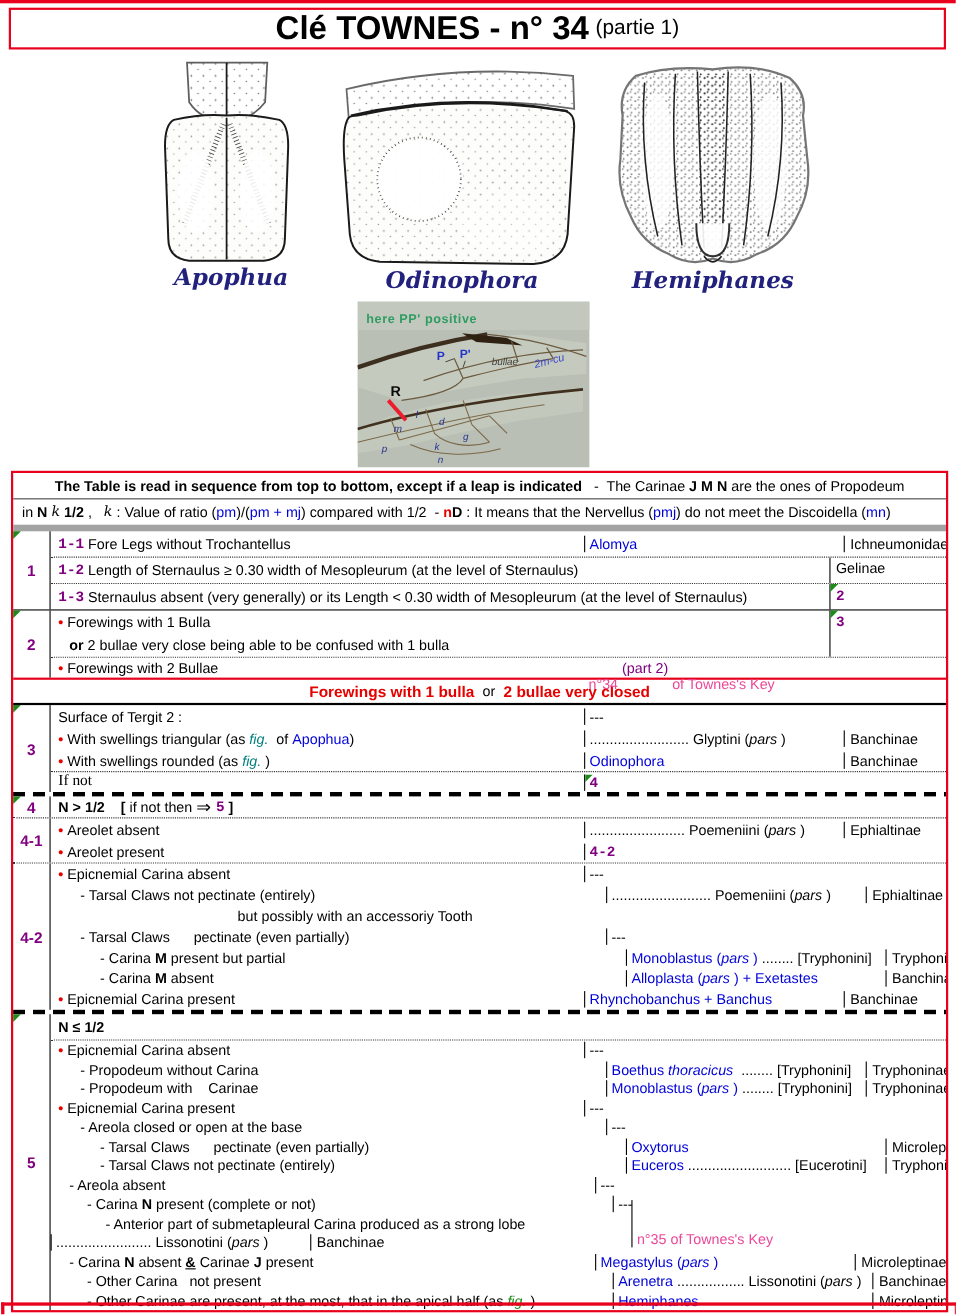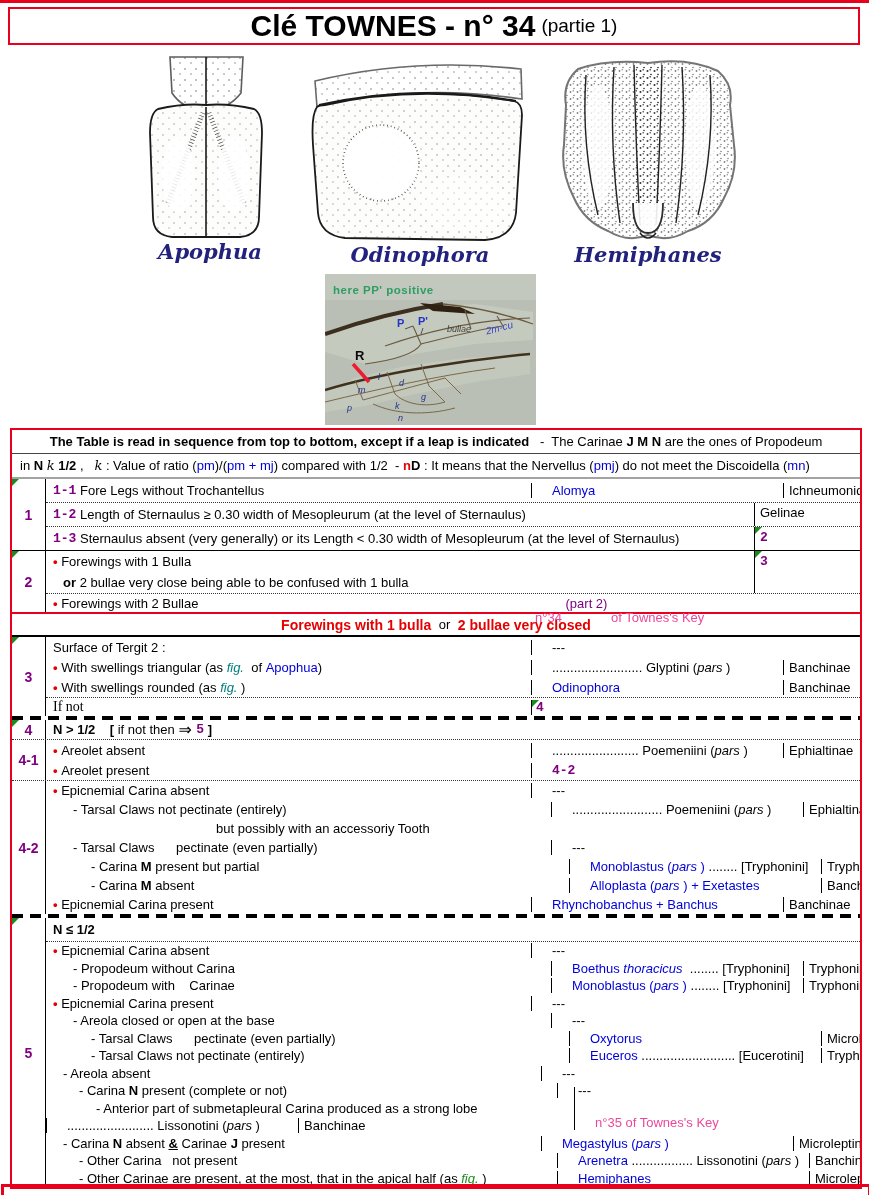--- a/index.html
+++ b/index.html
@@ -15,32 +15,32 @@
   
   .fig{position:absolute;}
   .fig-label{position:absolute;font-family:"DejaVu Serif","Liberation Serif",serif;
              font-style:italic;font-weight:bold;font-size:21px;color:#22227e;text-align:center;}
   
   #wing-photo{position:absolute;left:325px;top:274px;width:211px;height:151px;}
   
   #key-table{position:absolute;left:10px;top:428px;width:848px;border:2px solid #e8001c;background:#fff;}
   .hline{height:23px;display:flex;align-items:center;white-space:pre;padding-left:8px;}
   .hline1{justify-content:center;border-bottom:1px solid #444;padding-left:0;}
-  #key-thead{border-bottom:2px solid #a3a3a3;}
+  #key-thead{border-bottom:6px solid #a3a3a3;}
   .group{display:flex;position:relative;}
   .num-cell{width:33px;border-right:1px solid #000;display:flex;align-items:center;justify-content:center;position:relative;flex:none;}
   .num-label{color:#800080;font-weight:bold;font-size:14px;}
   .content{flex:1;min-width:0;}
   .subrow{display:flex;}
   .sub-lines{flex:1;min-width:0;}
   .fam-side{width:100px;flex:none;border-left:1px solid #000;position:relative;padding:2px 0 0 5px;white-space:pre;margin-left:28px;}
   .line{display:flex;align-items:center;}
   .cell-desc{width:478px;flex:none;display:flex;align-items:center;white-space:pre;overflow:hidden;}
   .cell-desc.full{width:auto;flex:1;}
-  .cell-taxa{width:231px;flex:none;display:flex;white-space:pre;overflow:hidden;position:relative;padding-left:20px;}
+  .cell-taxa{width:231px;flex:none;display:flex;white-space:pre;overflow:hidden;position:relative;padding-left:4px;}
   .cell-fam{flex:1;display:flex;align-items:center;white-space:pre;overflow:hidden;position:relative;padding-left:5px;}
   .cell-rest{flex:1;display:flex;align-items:center;white-space:pre;overflow:hidden;position:relative;padding-left:4px;}
   .bl{border-left:1px solid #000;}
   
   .g1 .line{height:23px;} .g2 .line{height:21px;} .g2 .subrow:last-child .line{height:18px;}
   .g3 .line{height:20px;} .g3 .subrow:last-child .line{height:18px;}
   .g4 .line{height:19px;} .g41 .line{height:20px;} .g42 .line{height:19px;}
   .g5 .subrow:first-child .line{height:23px;} .g5 .subrow:last-child .line{height:17.5px;}
   
   .sep-solid{border-top:1px solid #000;} .sep-solid2{border-top:2px solid #000;}

